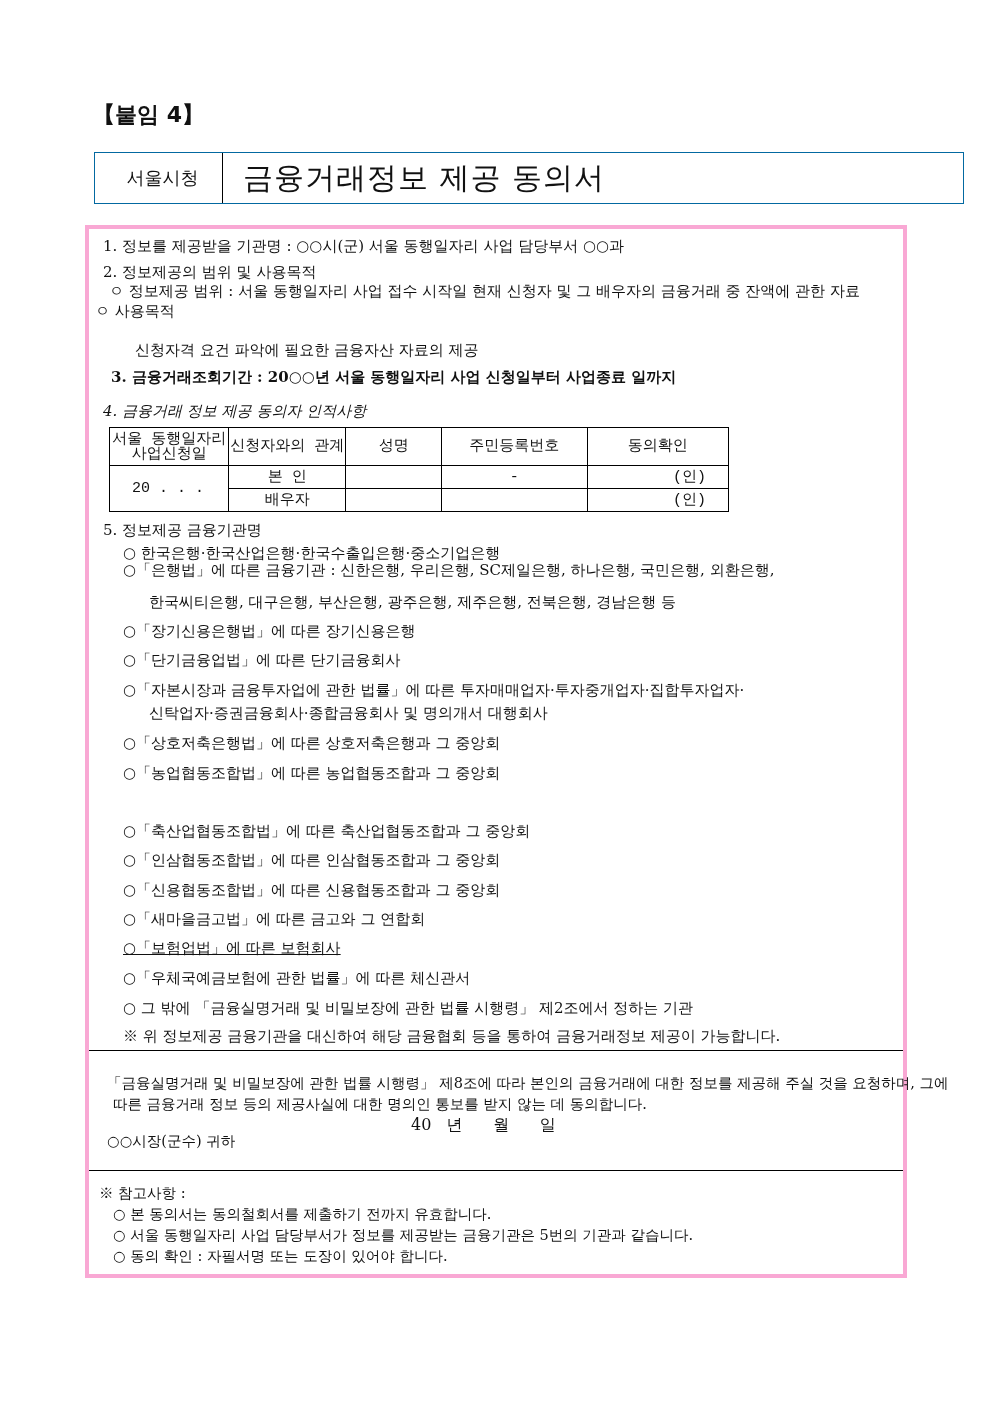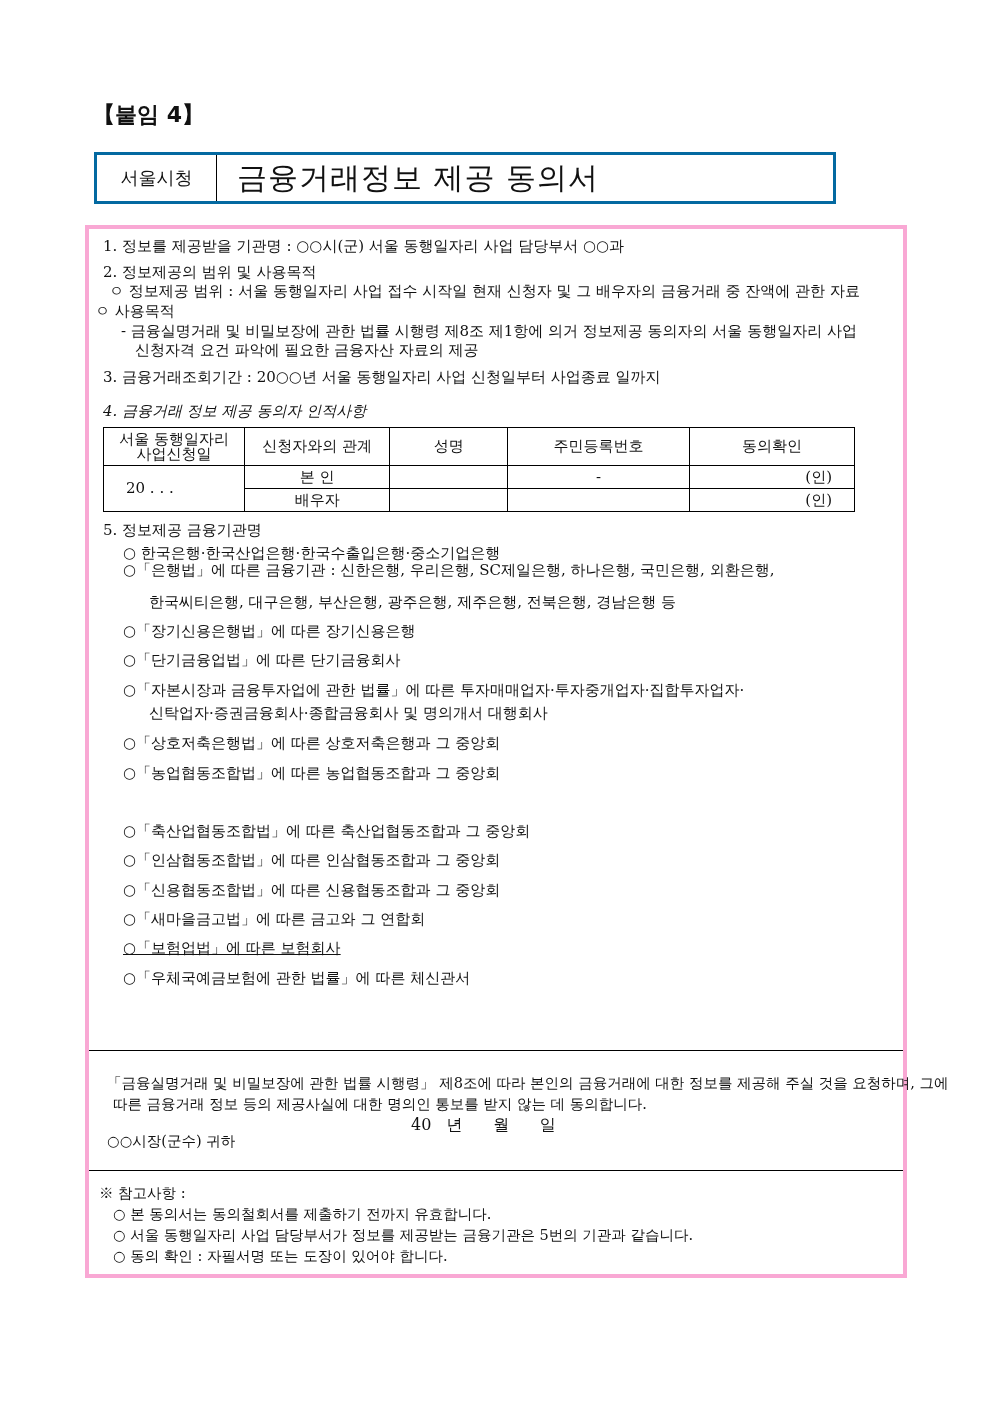--- a/index.html
+++ b/index.html
@@ -7,40 +7,40 @@
     width: 992px; height: 1403px; position: relative; overflow: hidden;
     font-family: "DejaVu Serif", "Liberation Serif", serif;
     color: #111;
   }
   .attach-label {
     position: absolute; left: 93px; top: 100px;
     font-family: "DejaVu Sans", "Liberation Sans", sans-serif;
     font-size: 22px; font-weight: bold; letter-spacing: 0px;
   }
   .title-box {
-    position: absolute; left: 94px; top: 152px; width: 742px; height: 52px;
-    border: 3px solid #0369a1; box-sizing: border-box; display: flex;
+    position: absolute; left: 94px; top: 152px; width: 870px; height: 52px;
+    border: 1px solid #0369a1; box-sizing: border-box; display: flex; padding-left: 8px;
   }
   .title-org {
     width: 119px; border-right: 1px solid #000; display: flex;
     align-items: center; justify-content: center; font-size: 18px;
   }
   .title-main {
     flex: 1; display: flex; align-items: center; padding-left: 20px;
     font-size: 30px; letter-spacing: 1px;
   }
   .main-box {
     position: absolute; left: 85px; top: 225px; width: 822px; height: 1053px;
     border: 4px solid #f9a8d4; box-sizing: border-box;
   }
   .line { position: absolute; white-space: nowrap; font-size: 15px; line-height: 18px; }
   .divider { position: absolute; left: 0; right: 0; height: 0; border-top: 1px solid #000; }
   table.info {
-    position: absolute; left: 14px; top: 198px; width: 752px; height: 85px;
-    border-collapse: collapse; font-size: 15px;
+    position: absolute; left: 20px; top: 198px; width: 620px; height: 85px;
+    border-collapse: collapse; font-size: 15px; font-family: Liberation Mono, monospace;
   }
   table.info td, table.info th {
     border: 1px solid #000; text-align: center; font-weight: normal; padding: 0;
     line-height: 15px;
   }
   table.info td.seal { text-align: right; padding-right: 22px; }
   .inst { font-size: 15px; }
 </style>
 </head>
 <body>
@@ -51,23 +51,22 @@
   <div class="title-org">서울시청</div>
   <div class="title-main">금융거래정보 제공 동의서</div>
 </div>
 
 <div class="main-box">
 
   <div class="line" style="left:14px; top:8px;">1. 정보를 제공받을 기관명 : ○○시(군) 서울 동행일자리 사업 담당부서 ○○과</div>
   <div class="line" style="left:14px; top:34px;">2. 정보제공의 범위 및 사용목적</div>
   <div class="line" style="left:20px; top:53px;">ㅇ 정보제공 범위 : 서울 동행일자리 사업 접수 시작일 현재 신청자 및 그 배우자의 금융거래 중 잔액에 관한 자료</div>
   <div class="line" style="left:6px; top:73px;">ㅇ 사용목적</div>
-  <div class="line" style="left:32px; top:93px;">- 금융실명거래 및 비밀보장에 관한 법률 시행령 제8조 제1항에 의거 정보제공 동의자의 서울 동행일자리 사업</div>
   <div class="line" style="left:46px; top:112px;">신청자격 요건 파악에 필요한 금융자산 자료의 제공</div>
-  <div class="line" style="left:14px; top:139px;">3. 금융거래조회기간 : 20○○년 서울 동행일자리 사업 신청일부터 사업종료 일까지</div>
+  <div class="line" style="left:22px; top:139px;font-weight:bold;">3. 금융거래조회기간 : 20○○년 서울 동행일자리 사업 신청일부터 사업종료 일까지</div>
   <div class="line" style="left:14px; top:173px;font-style:italic;">4. 금융거래 정보 제공 동의자 인적사항</div>
 
   <table class="info">
     <colgroup>
       <col style="width:142px">
         <col style="width:146px">
         <col style="width:119px">
         <col style="width:183px">
         <col style="width:166px">
     </colgroup>
@@ -107,20 +106,22 @@
   <div class="line inst" style="left:34px; top:452px;">○「자본시장과 금융투자업에 관한 법률」에 따른 투자매매업자·투자중개업자·집합투자업자·</div>
   <div class="line inst" style="left:60px; top:475px;">신탁업자·증권금융회사·종합금융회사 및 명의개서 대행회사</div>
   <div class="line inst" style="left:34px; top:505px;">○「상호저축은행법」에 따른 상호저축은행과 그 중앙회</div>
   <div class="line inst" style="left:34px; top:535px;">○「농업협동조합법」에 따른 농업협동조합과 그 중앙회</div>
   <div class="line inst" style="left:34px; top:593px;">○「축산업협동조합법」에 따른 축산업협동조합과 그 중앙회</div>
   <div class="line inst" style="left:34px; top:622px;">○「인삼협동조합법」에 따른 인삼협동조합과 그 중앙회</div>
   <div class="line inst" style="left:34px; top:652px;">○「신용협동조합법」에 따른 신용협동조합과 그 중앙회</div>
   <div class="line inst" style="left:34px; top:681px;">○「새마을금고법」에 따른 금고와 그 연합회</div>
   <div class="line inst" style="left:34px; top:710px;text-decoration:underline;">○「보험업법」에 따른 보험회사</div>
   <div class="line inst" style="left:34px; top:740px;">○「우체국예금보험에 관한 법률」에 따른 체신관서</div>
+  <div class="line inst" style="left:34px; top:770px;">○ 그 밖에 「금융실명거래 및 비밀보장에 관한 법률 시행령」 제2조에서 정하는 기관</div>
+  <div class="line inst" style="left:34px; top:798px;">※ 위 정보제공 금융기관을 대신하여 해당 금융협회 등을 통하여 금융거래정보 제공이 가능합니다.</div>
 
   <div class="divider" style="top:821px;"></div>
 
   <div class="line" style="left:18px; top:845px; font-size:14.5px;">「금융실명거래 및 비밀보장에 관한 법률 시행령」 제8조에 따라 본인의 금융거래에 대한 정보를 제공해 주실 것을 요청하며, 그에</div>
   <div class="line" style="left:24px; top:866px; font-size:14.5px;">따른 금융거래 정보 등의 제공사실에 대한 명의인 통보를 받지 않는 데 동의합니다.</div>
   <div class="line" style="left:322px; top:887px; font-size:16px; white-space:pre;">40   년      월      일</div>
   <div class="line" style="left:18px; top:903px; font-size:14.5px;">○○시장(군수) 귀하</div>
 
   <div class="divider" style="top:941px;"></div>
 

